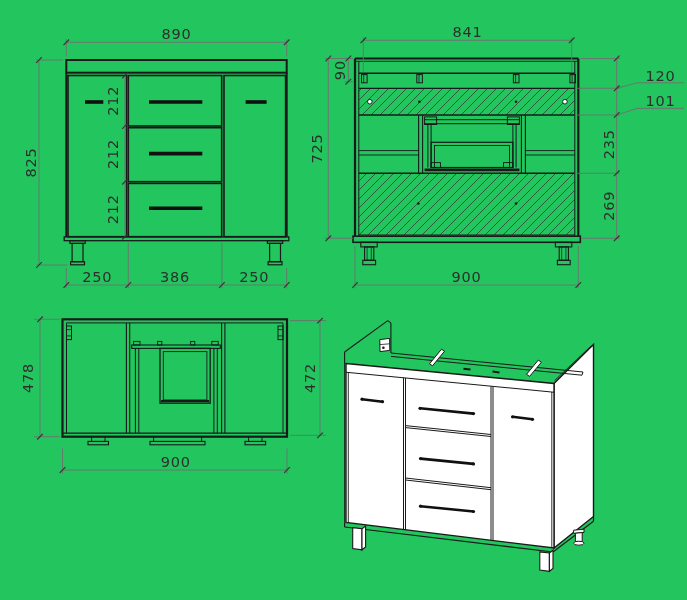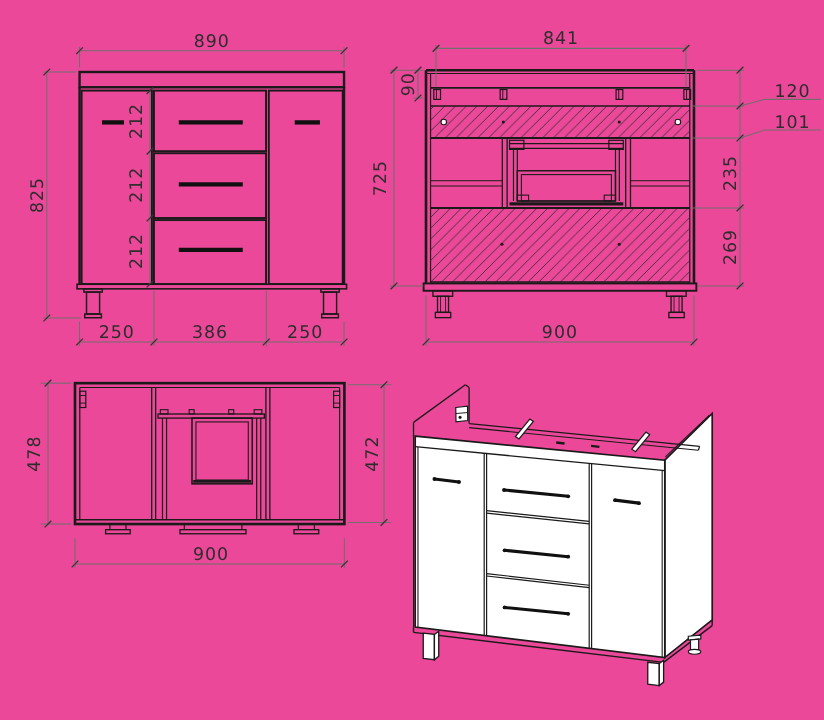--- a/index.html
+++ b/index.html
@@ -1,16 +1,16 @@
 <!DOCTYPE html>
 <html><head>
 <meta charset="utf-8">
 <style>
   html,body{margin:0;padding:0;background:#ffffff;}
-  #canvas{position:relative;width:687px;height:600px;background:#ec4899;overflow:hidden;}
+  #canvas{position:relative;width:687px;height:600px;background:#22c55e;overflow:hidden;}
   svg{display:block;}
   .geo{stroke:#1a1a1a;fill:none;}
   .dimline{stroke:#6f6f6f;stroke-width:0.9;fill:none;}
   .tick{stroke:#333333;stroke-width:1.1;}
   .handle{stroke:#101010;stroke-width:3.6;}
   .ihandle{stroke:#101010;stroke-width:2.6;fill:none;}
   text.dim{font-family:"DejaVu Sans","Liberation Sans",sans-serif;font-size:14.5px;
            letter-spacing:0.8px;fill:#2e2e2e;text-anchor:middle;}
 </style>
 </head>

